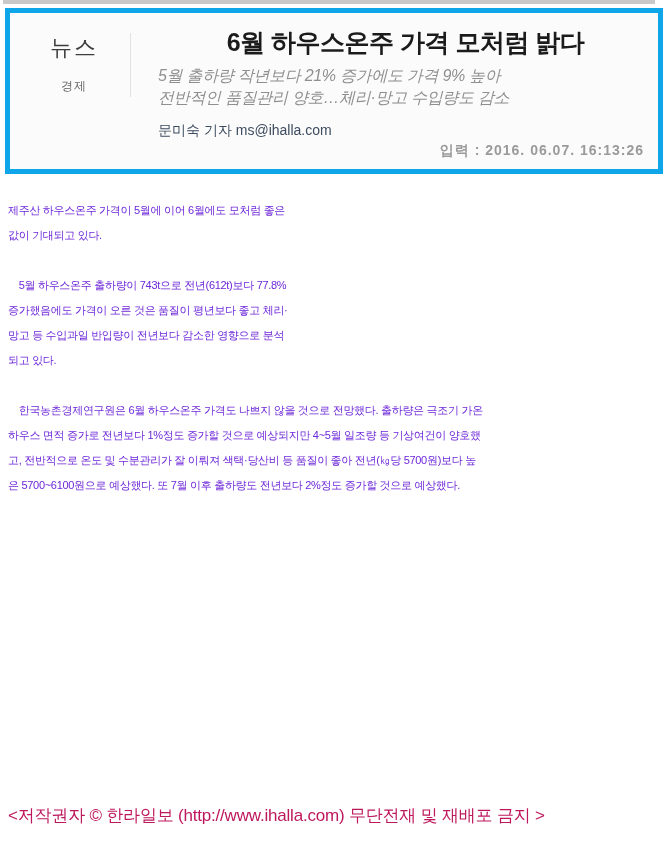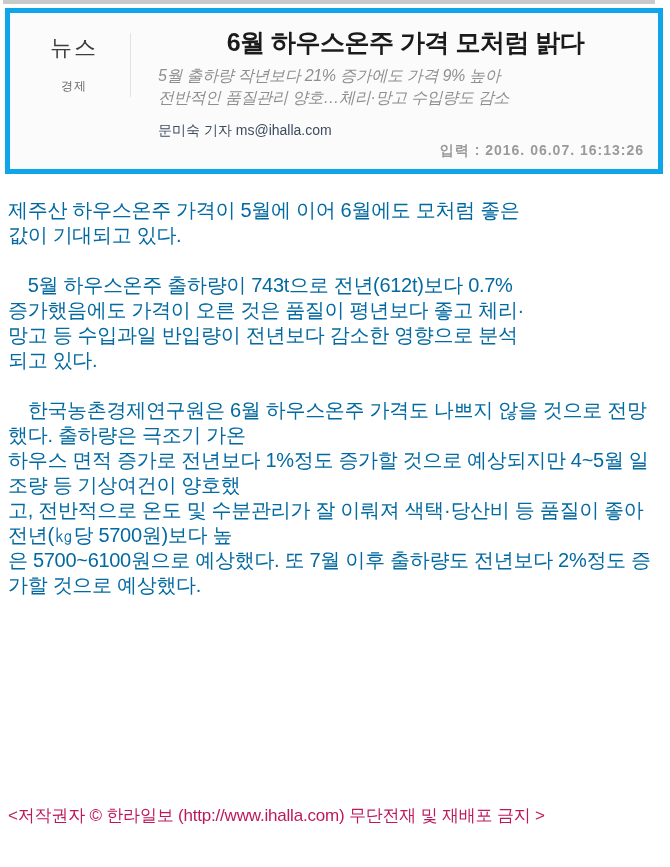--- a/index.html
+++ b/index.html
@@ -102,23 +102,23 @@
     font-size: 14px;
     font-weight: bold;
     color: #9a9a9a;
     letter-spacing: 1px;
   }
   .article {
     position: absolute;
     top: 198px;
     left: 8px;
     width: 656px;
-    font-size: 20px;
+    font-size: 11px;
     line-height: 25px;
-    color: #0369a1;
+    color: #6d28d9;
   }
   .para {
     margin: 0 0 25px 0;
     white-space: pre-wrap;
     letter-spacing: -0.3px;
   }
   .copyright {
     position: absolute;
     top: 804px;
     left: 8px;
@@ -160,21 +160,21 @@
 전반적인 품질관리 양호…체리·망고 수입량도 감소</div>
       <a class="reporter">문미숙 기자 ms@ihalla.com</a>
     </div>
 
     <div class="pubdate">입력 : 2016. 06.07. 16:13:26</div>
   </header>
 
   <main class="article">
       <p class="para">제주산 하우스온주 가격이 5월에 이어 6월에도 모처럼 좋은
 값이 기대되고 있다.</p>
-      <p class="para">　5월 하우스온주 출하량이 743t으로 전년(612t)보다 0.7%
+      <p class="para">　5월 하우스온주 출하량이 743t으로 전년(612t)보다 77.8%
 증가했음에도 가격이 오른 것은 품질이 평년보다 좋고 체리·
 망고 등 수입과일 반입량이 전년보다 감소한 영향으로 분석
 되고 있다.</p>
       <p class="para">　한국농촌경제연구원은 6월 하우스온주 가격도 나쁘지 않을 것으로 전망했다. 출하량은 극조기 가온
 하우스 면적 증가로 전년보다 1%정도 증가할 것으로 예상되지만 4~5월 일조량 등 기상여건이 양호했
 고, 전반적으로 온도 및 수분관리가 잘 이뤄져 색택·당산비 등 품질이 좋아 전년(㎏당 5700원)보다 높
 은 5700~6100원으로 예상했다. 또 7월 이후 출하량도 전년보다 2%정도 증가할 것으로 예상했다.</p>
     </main>
 
   <footer>

